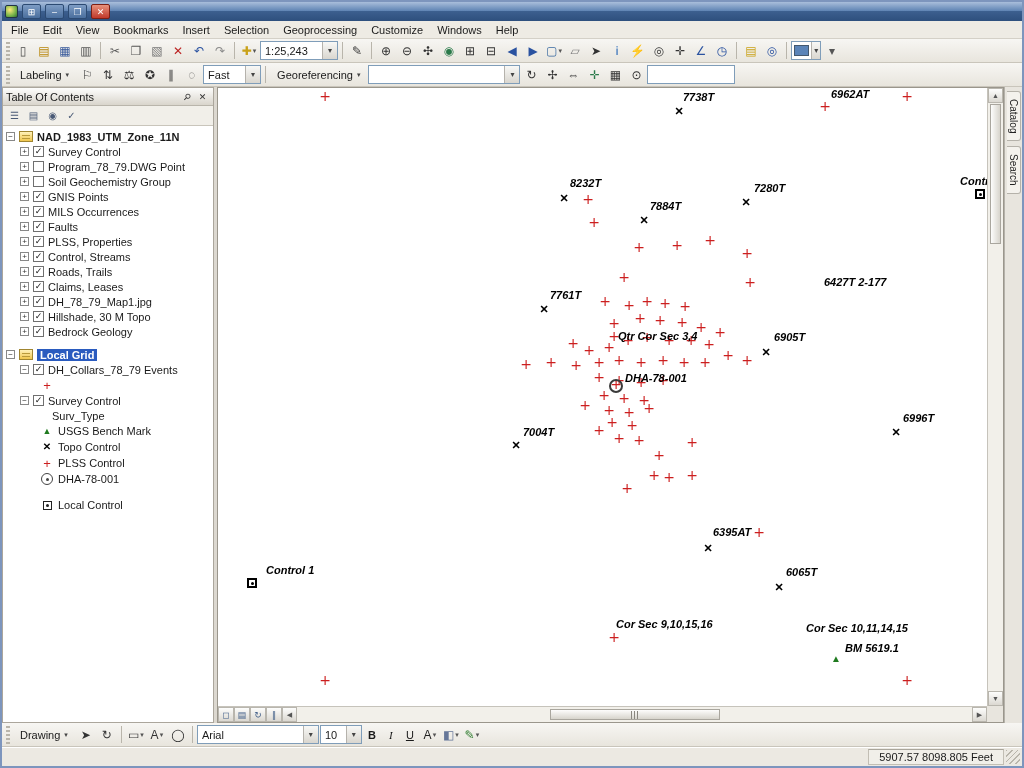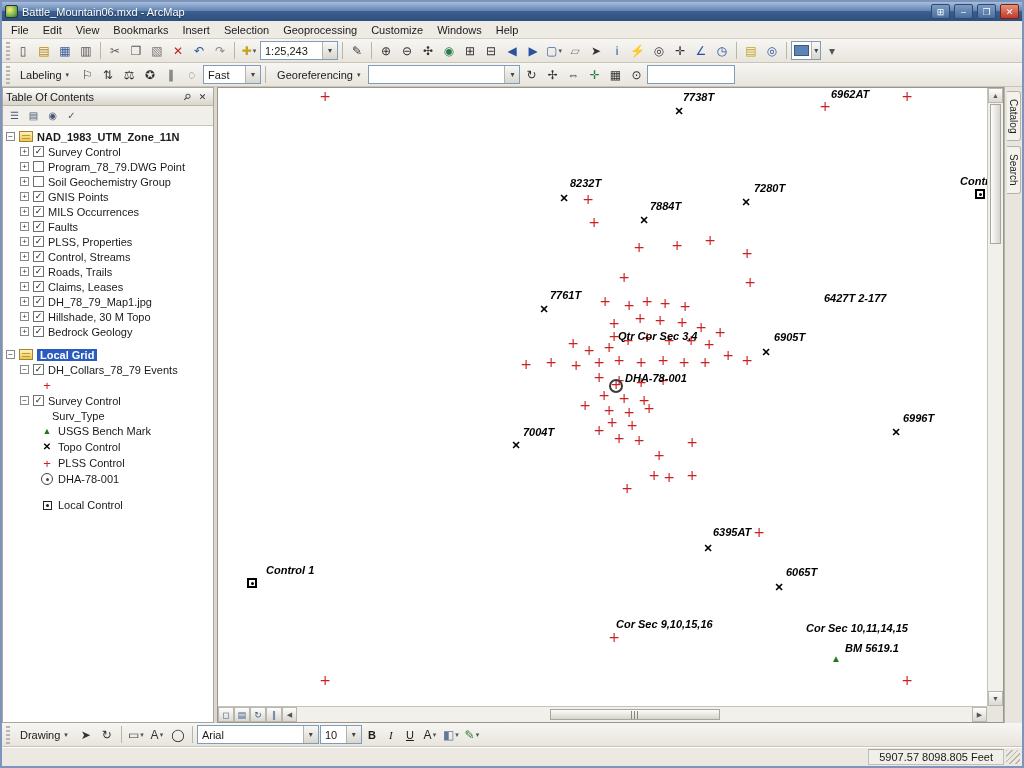--- a/index.html
+++ b/index.html
@@ -125,21 +125,20 @@
   .status-cell { border:1px solid #c2beb4; border-top-color:#a9a59b; background:#f1efe9; padding:1px 10px; font-size:11px; white-space:nowrap;text-align:center; }
   .status-grip { width:14px; height:14px; background:repeating-linear-gradient(135deg,#b9b5ab 0 1px, transparent 1px 4px); }
 </style>
 </head>
 <body>
 
 <div class="window">
 
   <div class="titlebar">
     <span class="app-icon"></span>
-    <span class="title-text">Battle_Mountain06.mxd - ArcMap</span>
     <span class="win-btn">⊞</span>
     <span class="win-btn">–</span>
     <span class="win-btn">❐</span>
     <span class="win-btn close">✕</span>
   </div>
 
   <div class="menubar">
       <span class="menu-item">File</span>
       <span class="menu-item">Edit</span>
       <span class="menu-item">View</span>
@@ -466,21 +465,21 @@
           <span class="mlabel" style="left: 556px; top: 243px;">6905T</span>
           <span class="mx" style="left: 678px; top: 344px;">✕</span>
           <span class="mlabel" style="left: 685px; top: 324px;">6996T</span>
           <span class="mx" style="left: 298px; top: 357px;">✕</span>
           <span class="mlabel" style="left: 305px; top: 338px;">7004T</span>
           <span class="mx" style="left: 490px; top: 460px;">✕</span>
           <span class="mlabel" style="left: 495px; top: 438px;">6395AT</span>
           <span class="mx" style="left: 561px; top: 499px;">✕</span>
           <span class="mlabel" style="left: 568px; top: 478px;">6065T</span>
           <span class="mlabel" style="left: 613px; top: 0px;">6962AT</span>
-          <span class="mlabel" style="left: 606px; top: 204px;">6427T 2-177</span>
+          <span class="mlabel" style="left: 606px; top: 188px;">6427T 2-177</span>
           <span class="mlabel" style="left: 400px; top: 242px;">Qtr Cor Sec 3,4</span>
           <span class="mlabel" style="left: 398px; top: 530px;">Cor Sec 9,10,15,16</span>
           <span class="mlabel" style="left: 588px; top: 534px;">Cor Sec 10,11,14,15</span>
           <span class="msquare" style="left: 34px; top: 495px;"></span>
           <span class="mlabel" style="left: 48px; top: 476px;">Control 1</span>
           <span class="msquare" style="left: 762px; top: 106px;"></span>
           <span class="mlabel" style="left: 742px; top: 87px;">Control 2</span>
           <span class="mcircle" style="left: 398px; top: 298px;"></span>
           <span class="mlabel" style="left: 407px; top: 284px;">DHA-78-001</span>
           <span class="mtri" style="left: 618px; top: 572px;">▲</span>

